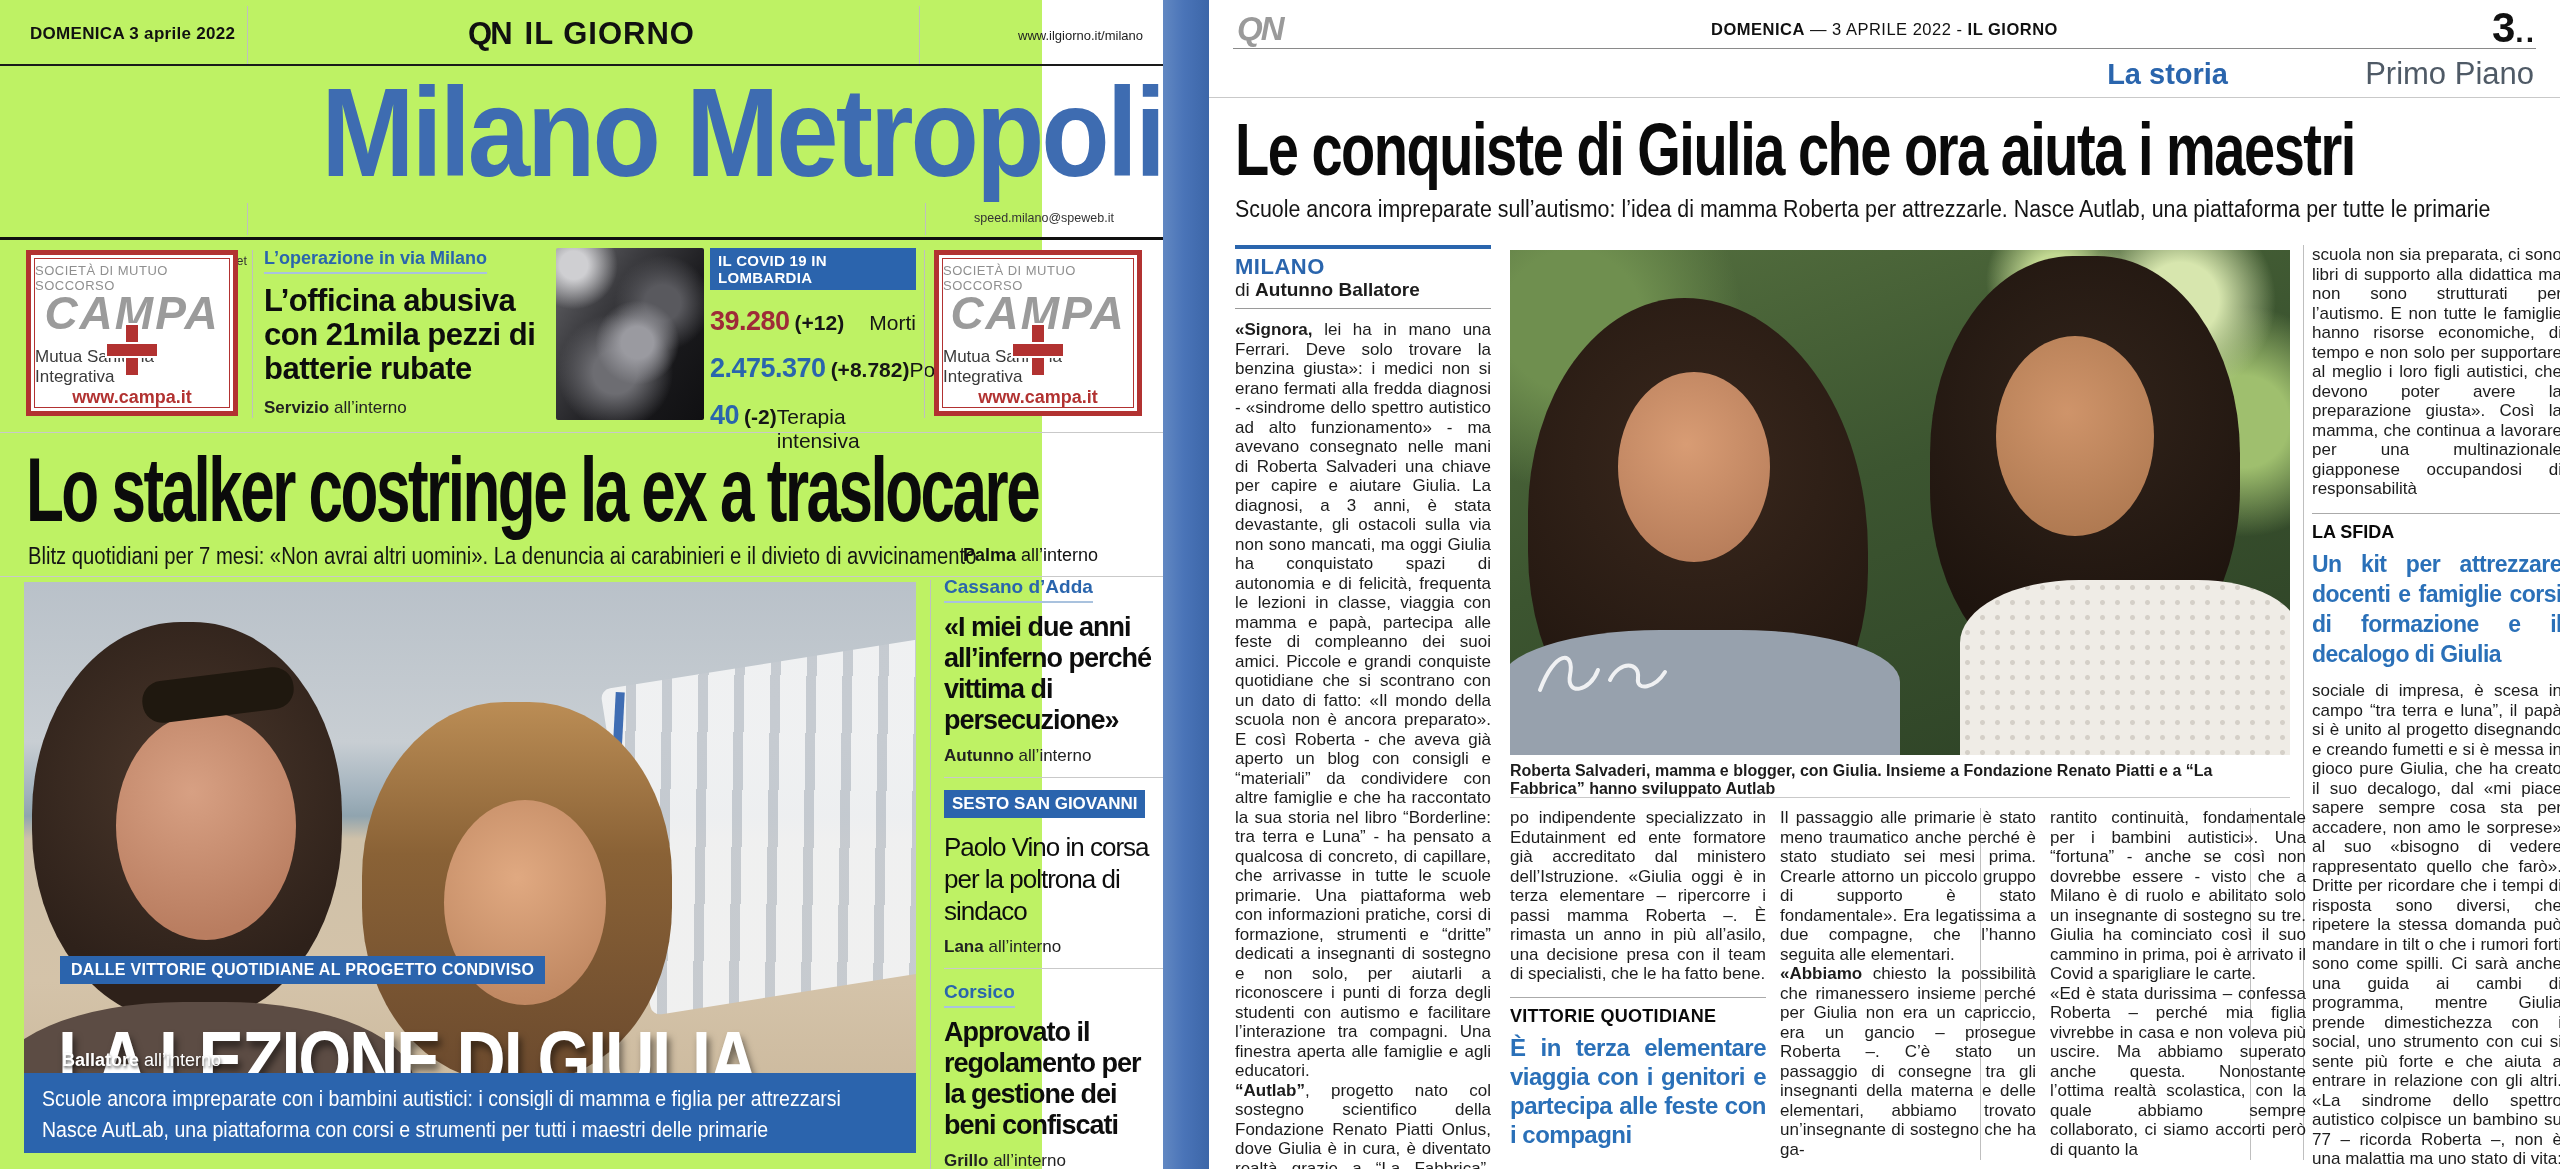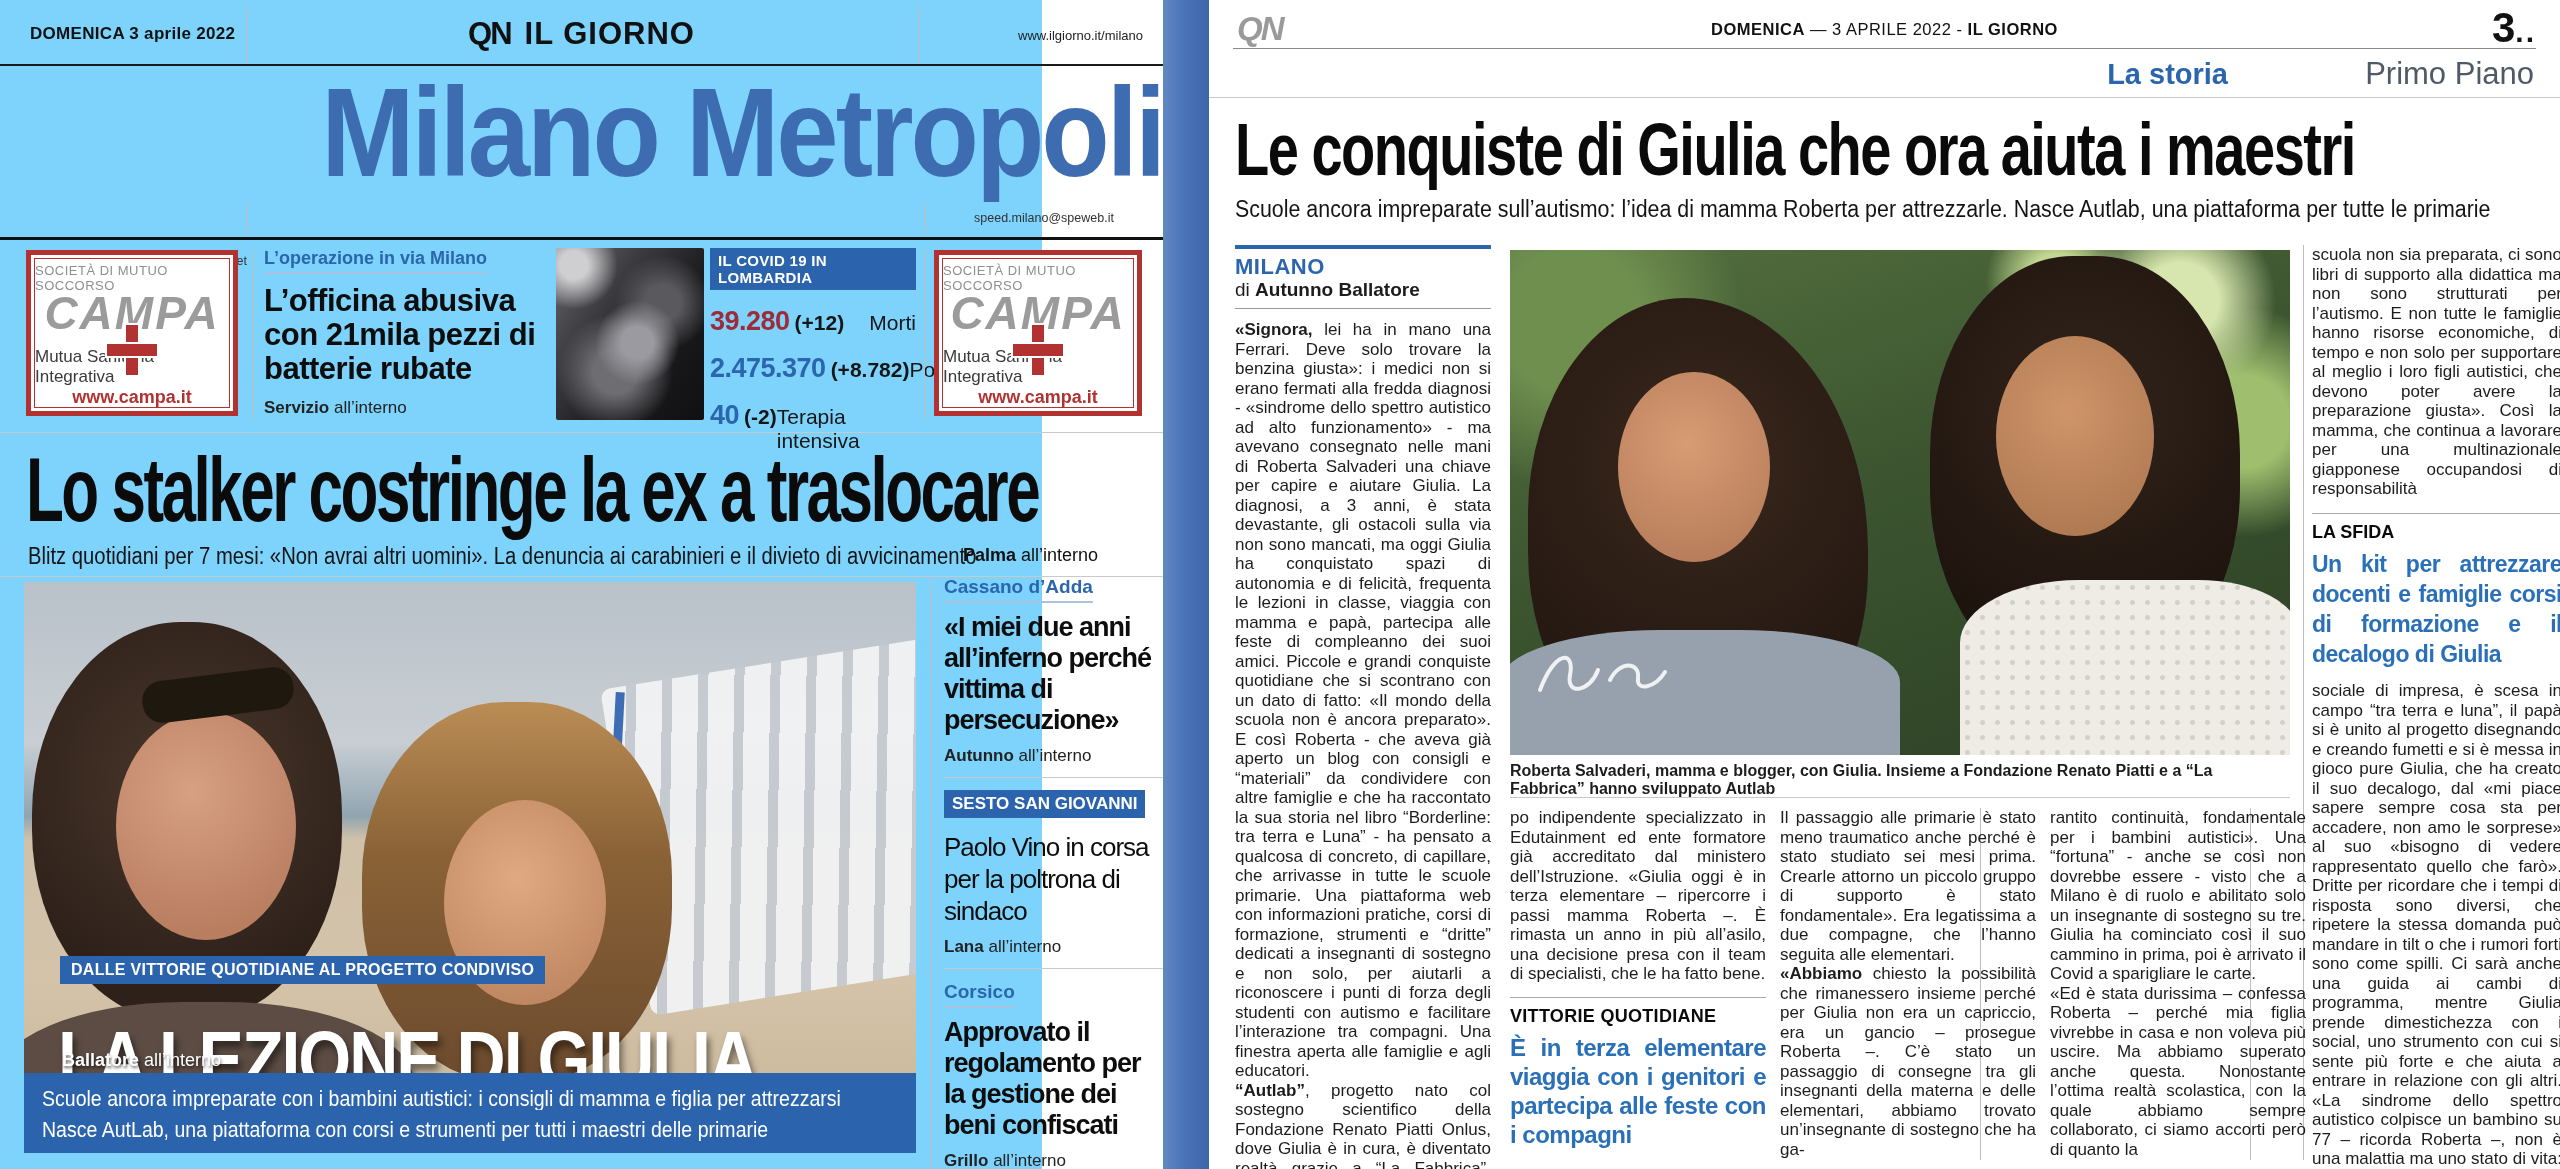--- a/index.html
+++ b/index.html
@@ -4,21 +4,21 @@
 <style>
   html,body{margin:0;padding:0;background:#e8e8e8;}
   #canvas{position:relative;width:2560px;height:1169px;background:#ffffff;overflow:hidden;
           font-family:"Liberation Sans","DejaVu Sans",sans-serif;color:#111;}
   .abs{position:absolute;}
   .vrule{position:absolute;width:1px;background:#bfbfbf;}
   .hrule{position:absolute;height:1px;background:#c9c9c9;}
   b{font-weight:700;}
 
   
-  #page-left{position:absolute;left:0;top:0;width:1042px;height:1169px;background:#7dd3fc;}
+  #page-left{position:absolute;left:0;top:0;width:1042px;height:1169px;background:#bef264;}
   .lp-topbar{top:6px;left:0;width:1163px;height:58px;}
   .lp-date{position:absolute;left:30px;top:18px;font-size:17px;font-weight:700;letter-spacing:.3px;}
   .lp-brand{position:absolute;left:0;right:0;top:10px;text-align:center;font-size:31px;font-weight:900;letter-spacing:1px;}
   .lp-brand .qn{letter-spacing:-2px;margin-right:14px;}
   .lp-site{position:absolute;right:20px;top:22px;font-size:13px;color:#222;}
   .tb-rule{top:64px;left:0;width:1163px;height:2px;background:#1a1a1a;position:absolute;}
   .mast{top:64px;left:0;width:1163px;height:140px;text-align:right;}
   .mast span{display:inline-block;transform:scale(1,1.12);transform-origin:50% 20%;
     font-size:112px;font-weight:700;letter-spacing:-3px;color:#3e6cb1;}
   .contacts{top:203px;left:0;width:1163px;height:32px;font-size:12.5px;color:#333;}

